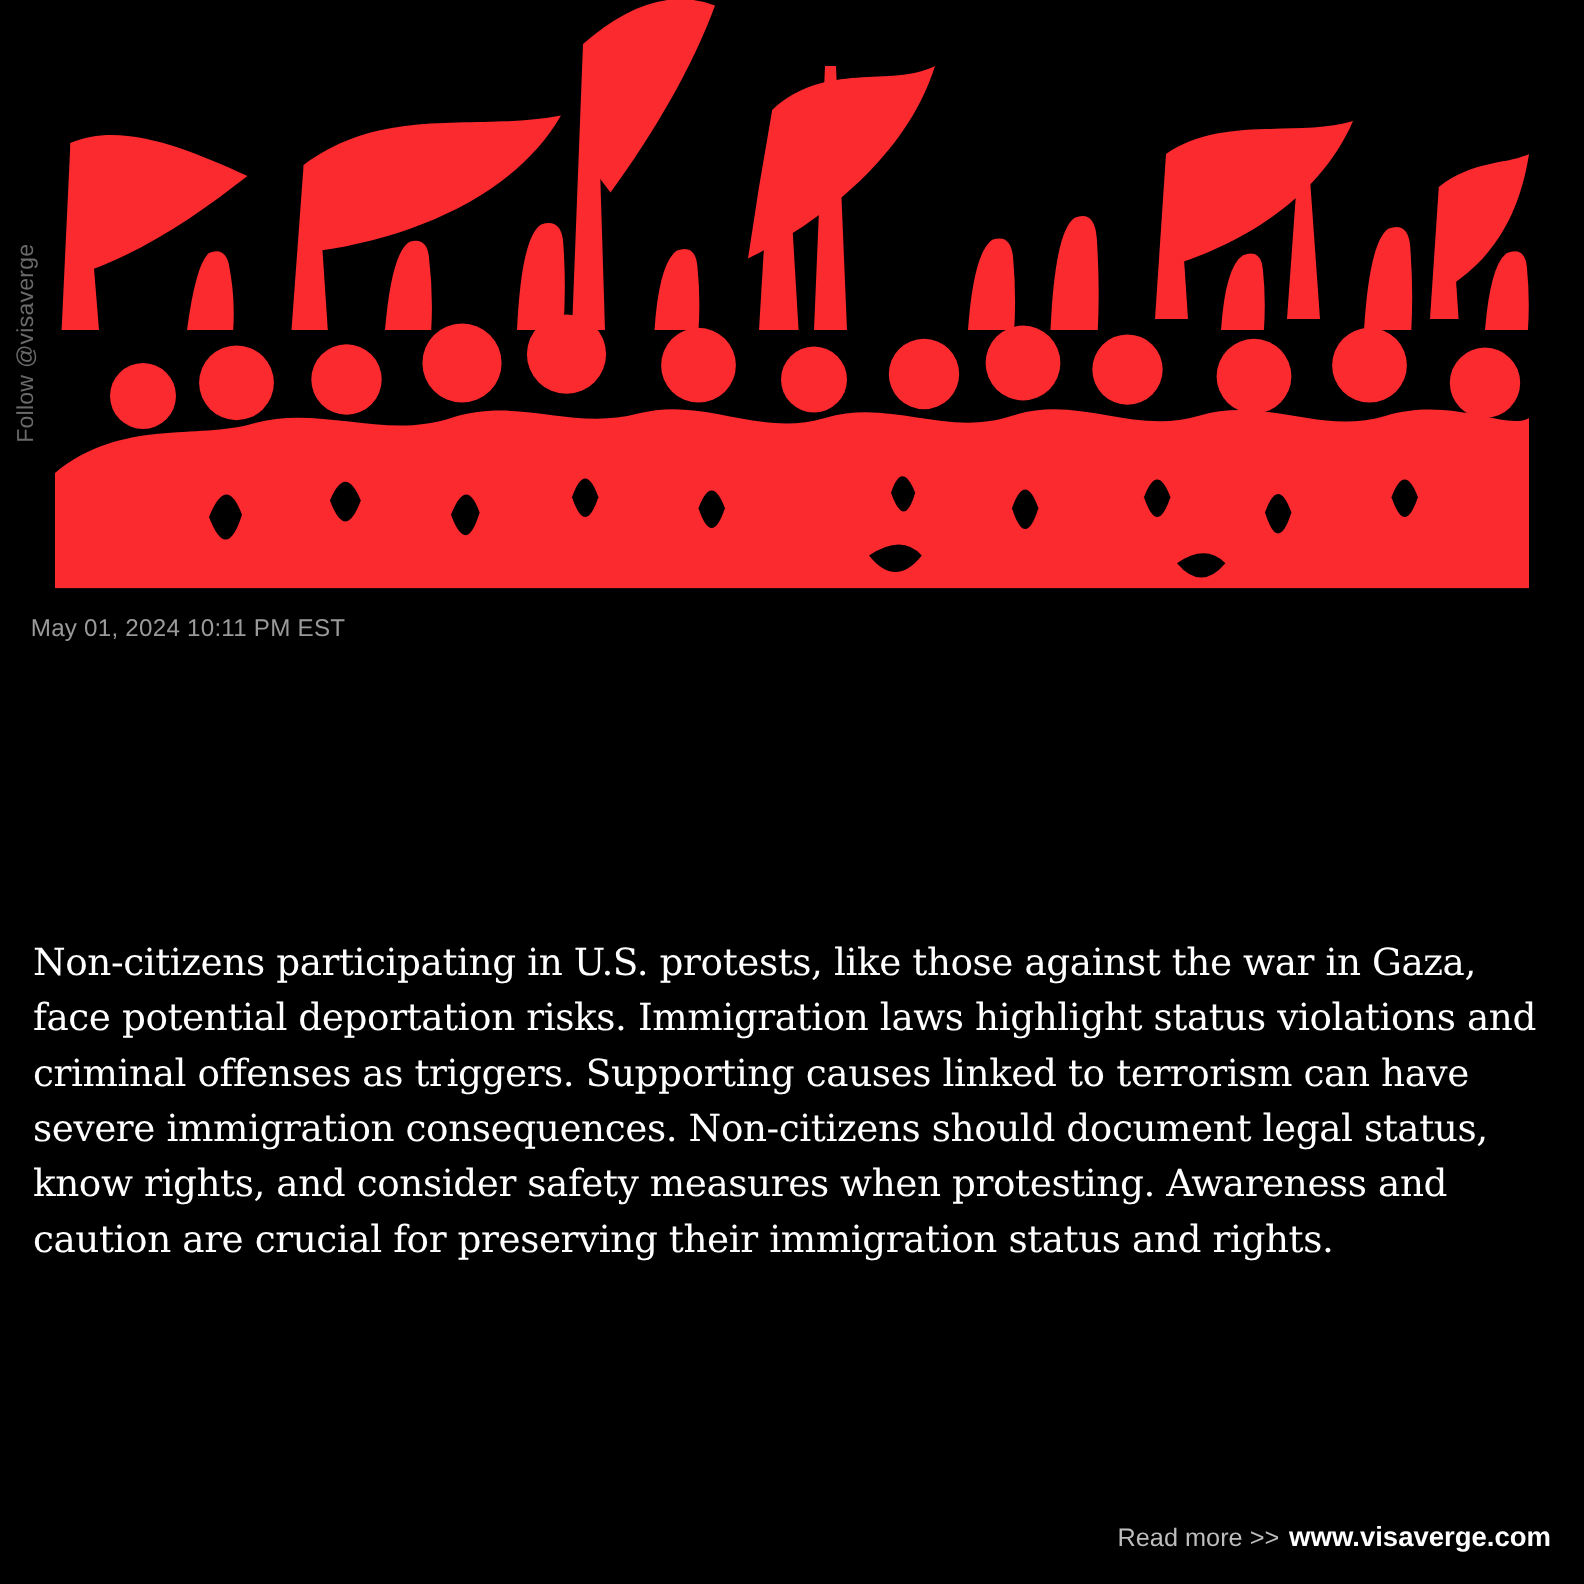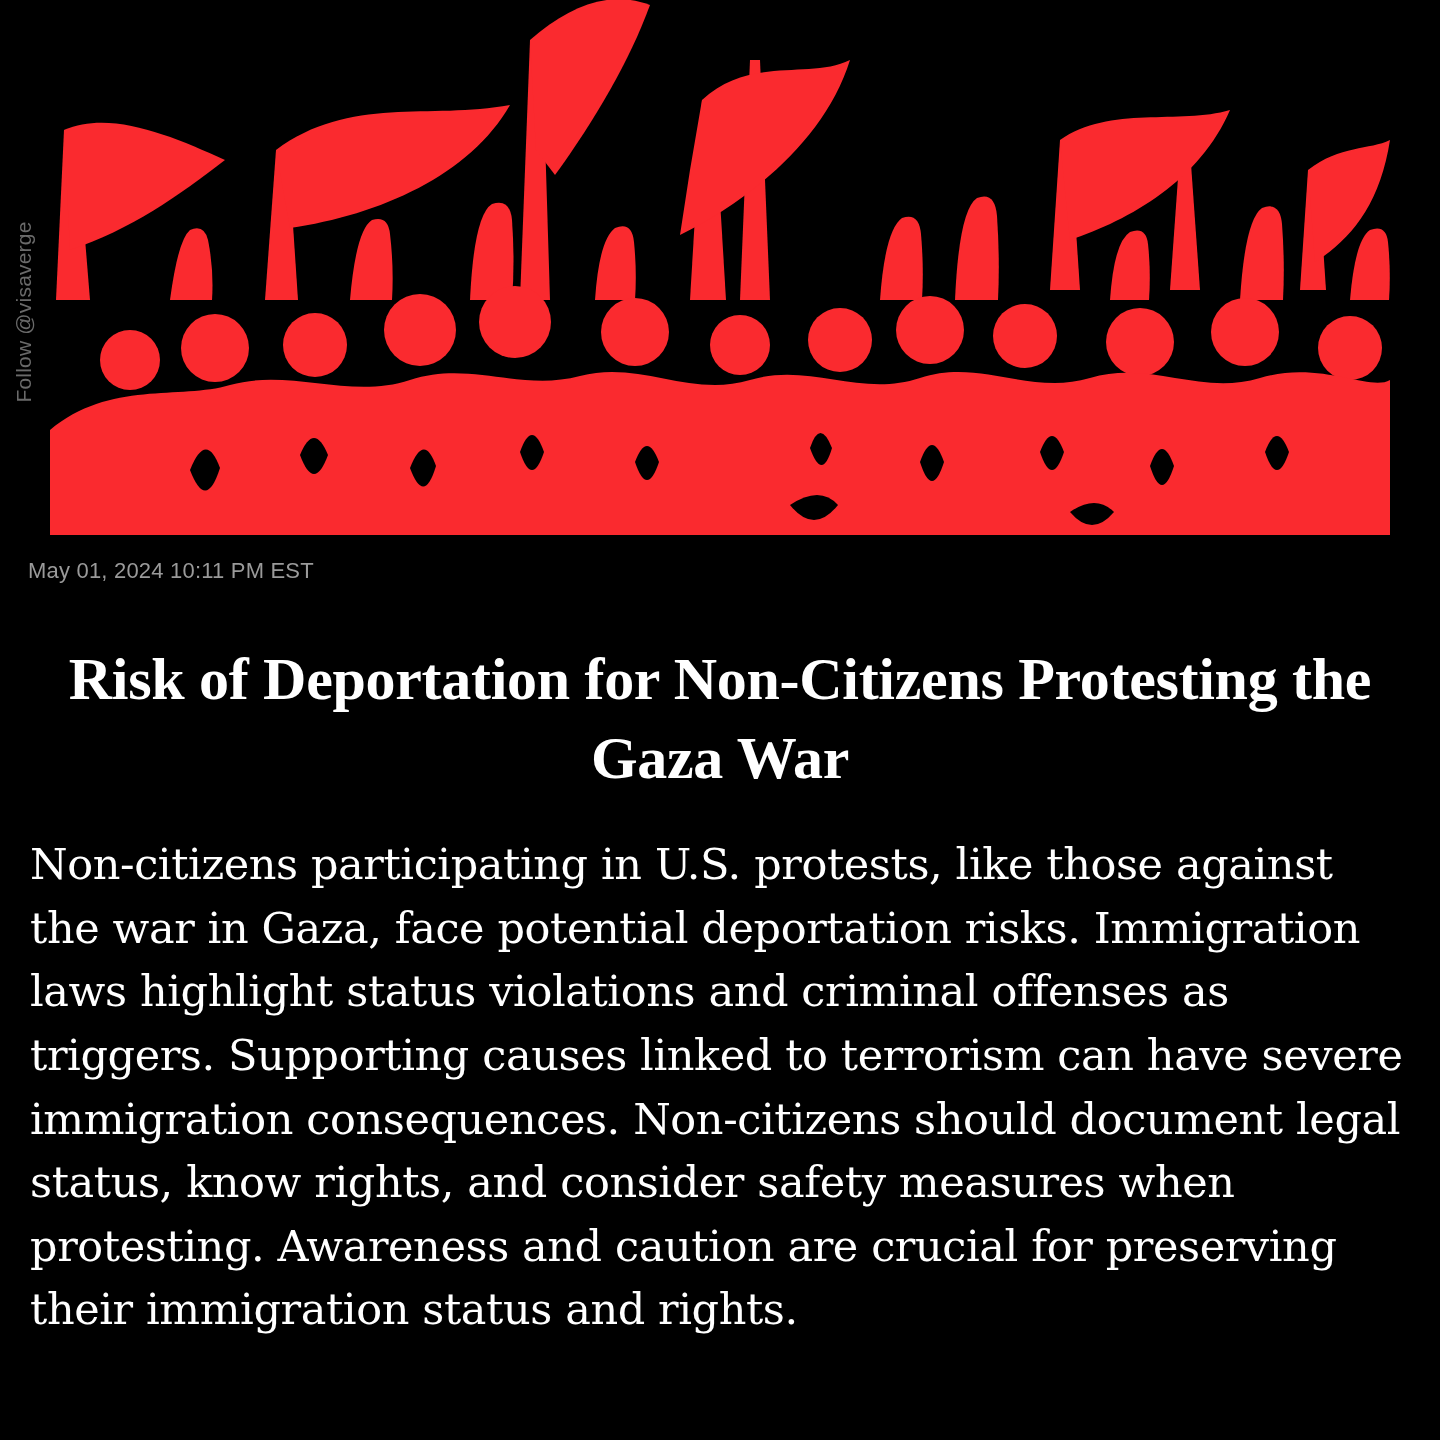--- a/index.html
+++ b/index.html
@@ -79,24 +79,24 @@
     font-size: 60px;
     line-height: 1.32;
     color: #ffffff;
     letter-spacing: -0.3px;
   }
 
   
   .summary {
     position: absolute;
     left: 30px;
-    top: 790px;
+    top: 816px;
     width: 1385px;
     font-family: "DejaVu Serif", serif;
-    font-size: 43px;
+    font-size: 34px;
     line-height: 1.48;
     color: #ffffff;
     letter-spacing: -0.4px;
   }
 
   
   .footer {
     position: absolute;
     right: 30px;
     bottom: 28px;
@@ -189,18 +189,21 @@
           <path d="M1215,452 q12,-32 24,0 q-12,36 -24,0 z"></path>
           <path d="M740,505 q30,-20 48,0 q-24,30 -48,0 z"></path>
           <path d="M1020,512 q26,-18 44,0 q-22,26 -44,0 z"></path>
         </g>
       </g>
     </svg>
   </div>
 
   <div class="timestamp">May 01, 2024 10:11 PM EST</div>
 
-  <h1 class="headline">Risk of Deportation for Non-Citizens Protesting the Gaza War</h1>
 
   <p class="summary">Non-citizens participating in U.S. protests, like those against the war in Gaza, face potential deportation risks. Immigration laws highlight status violations and criminal offenses as triggers. Supporting causes linked to terrorism can have severe immigration consequences. Non-citizens should document legal status, know rights, and consider safety measures when protesting. Awareness and caution are crucial for preserving their immigration status and rights.</p>
 
+  <div class="footer">
+    <span class="read-more">Read more &gt;&gt;</span>
+    <span class="site">www.visaverge.com</span>
+  </div>
 
 </div>
 
 </body></html>

